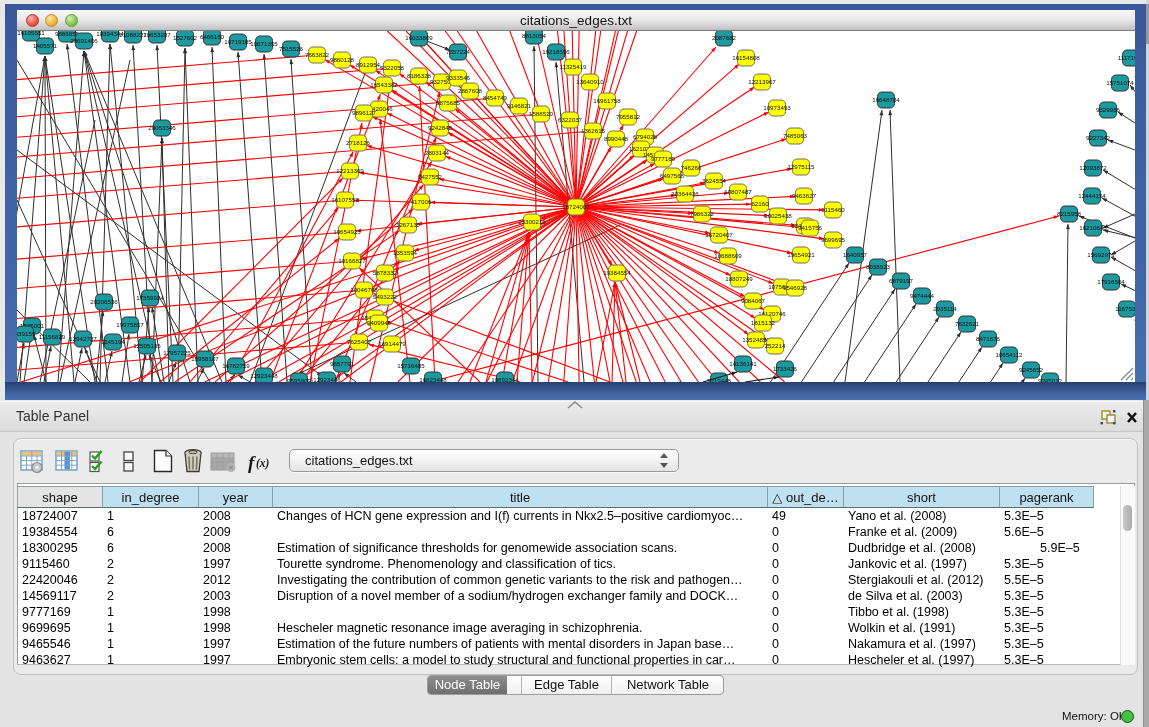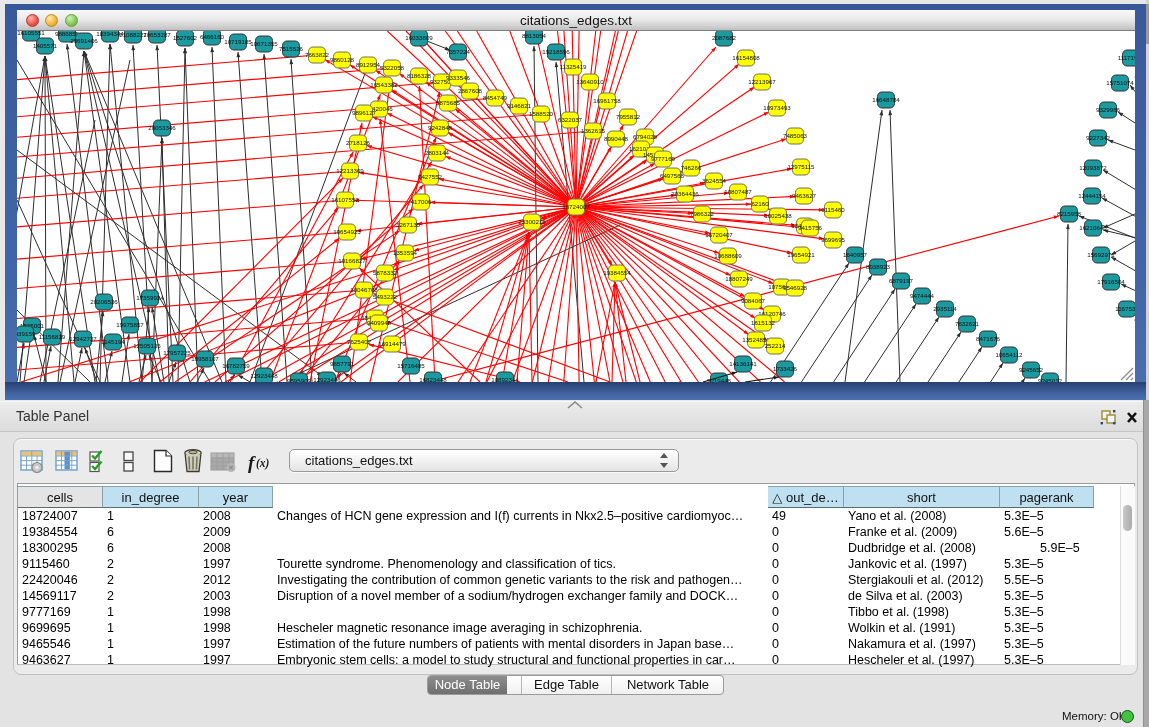--- a/index.html
+++ b/index.html
@@ -825,23 +825,24 @@
 
 <div class="abs" style="left:289px;top:449px;width:390px;height:23px;border:1px solid #9a9a9a;border-radius:5px;
  background:linear-gradient(180deg,#ffffff 0%,#f2f2f2 50%,#e4e4e4 100%);box-shadow:0 1px 0 rgba(255,255,255,.7);"></div>
 <div class="abs" style="left:305px;top:453px;font-size:13px;color:#111;">citations_edges.txt</div>
 <svg class="abs" style="left:658px;top:452px" width="12" height="18">
  <path d="M6 1 L10 6 L2 6 Z" fill="#555"></path>
       <path d="M6 16 L10 11 L2 11 Z" fill="#555"></path>
 </svg>
 
 <div class="abs" id="tablewrap"></div>
-<div class="hcell" style="left:18px;width:85px;background:#e4e4e4;">cells</div>
+<div class="hcell" style="left:18px;width:85px;background:#e4e4e4;">shape</div>
 <div class="hcell" style="left:103px;width:96px;">in_degree</div>
 <div class="hcell" style="left:199px;width:74px;">year</div>
+<div class="hcell" style="left:273px;width:495px;">title</div>
 <div class="hcell" style="left:768px;width:76px;">△ out_de…</div>
 <div class="hcell" style="left:844px;width:156px;">short</div>
 <div class="hcell" style="left:1000px;width:94px;">pagerank</div>
 <div class="trow" style="top:508px">
 <span style="left:22px">18724007</span>
       <span style="left:107px">1</span>
 <span style="left:203px">2008</span>
       <span style="left:277px">Changes of HCN gene expression and I(f) currents in Nkx2.5–positive cardiomyoc…</span>
 <span style="left:772px">49</span>
       <span style="left:848px">Yano et al. (2008)</span>
@@ -852,20 +853,21 @@
       <span style="left:107px">6</span>
 <span style="left:203px">2009</span>
 <span style="left:772px">0</span>
       <span style="left:848px">Franke et al. (2009)</span>
 <span style="left:1004px">5.6E–5</span>
     </div>
 <div class="trow" style="top:540px">
 <span style="left:22px">18300295</span>
       <span style="left:107px">6</span>
 <span style="left:203px">2008</span>
+      <span style="left:277px">Estimation of significance thresholds for genomewide association scans.</span>
 <span style="left:772px">0</span>
       <span style="left:848px">Dudbridge et al. (2008)</span>
 <span style="left:1040px">5.9E–5</span>
     </div>
 <div class="trow" style="top:556px">
 <span style="left:22px">9115460</span>
       <span style="left:107px">2</span>
 <span style="left:203px">1997</span>
       <span style="left:277px">Tourette syndrome. Phenomenology and classification of tics.</span>
 <span style="left:772px">0</span>

